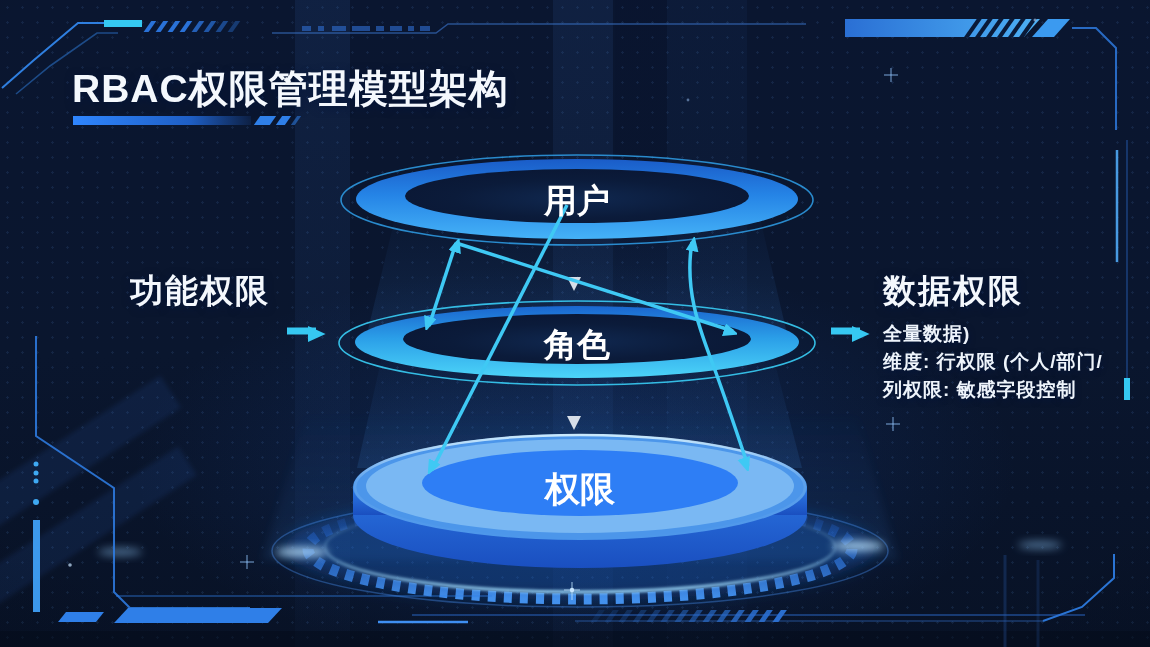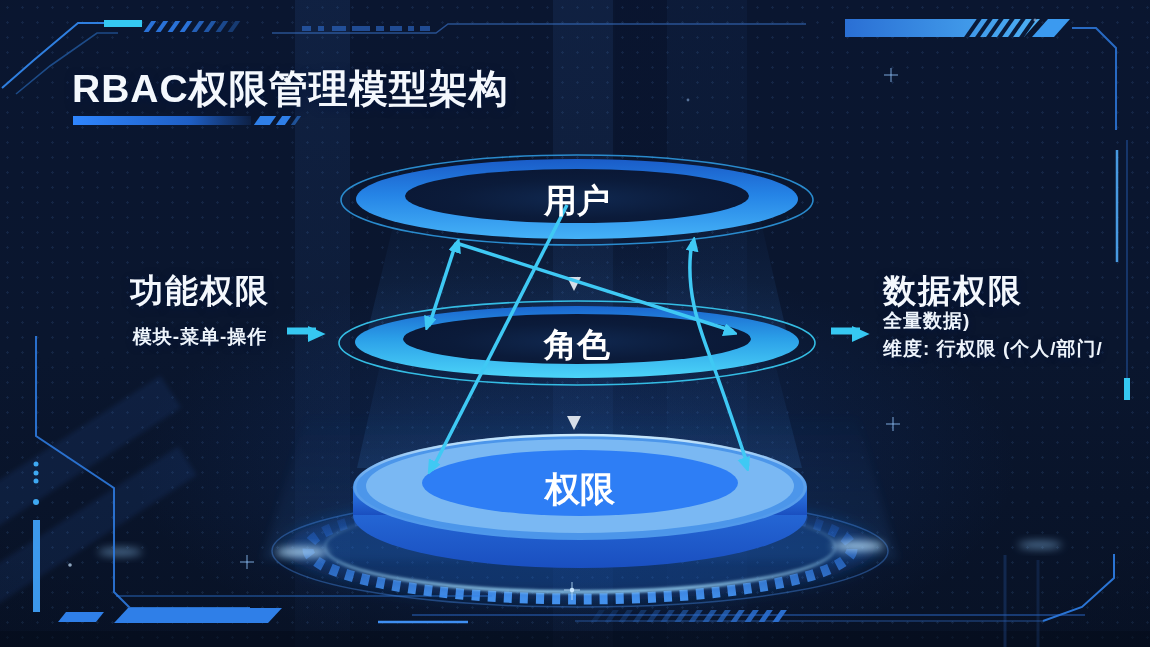--- a/index.html
+++ b/index.html
@@ -34,22 +34,22 @@
   .u3{left:184px;width:16px;background:#2f7fe8;transform:skewX(-35deg);}
   .u4{left:206px;width:9px;background:#2f7fe8;transform:skewX(-35deg);}
   .u5{left:221px;width:4px;background:rgba(47,127,232,.55);transform:skewX(-35deg);}
 
   .sidePanel{line-height:1;}
   .leftPanel{left:55px;top:274px;width:290px;text-align:center;}
   .rightPanel{left:883px;top:274px;width:260px;text-align:left;}
   .panelTitle{font-size:33px;font-weight:bold;letter-spacing:2px;text-shadow:0 2px 8px rgba(0,20,60,.85);}
   .panelLine{font-size:19px;font-weight:bold;letter-spacing:1px;line-height:28px;
     text-shadow:0 2px 6px rgba(0,20,60,.85);color:#eef4fb;}
-  .leftPanel .panelTitle{margin-bottom:16px;}
-  .rightPanel .panelTitle{}
+  .leftPanel .panelTitle{margin-bottom:6px;}
+  .rightPanel .panelTitle{margin-bottom:13px;}
 
   .nodeLabel{fill:#ffffff;font-family:"Liberation Sans",sans-serif;font-weight:bold;
     text-anchor:middle;}
 </style>
 </head>
 <body>
 
 <div class="stage">
 
   <div class="layer">
@@ -297,22 +297,22 @@
   <div class="underline">
     <div class="seg u1"></div>
       <div class="seg u2"></div>
       <div class="seg u3"></div>
     <div class="seg u4"></div>
       <div class="seg u5"></div>
   </div>
 
   <div class="txt sidePanel leftPanel">
     <div class="panelTitle">功能权限</div>
-    <div class="panelLine">模块-菜单-操作</div>
   </div>
 
   <div class="txt sidePanel rightPanel">
     <div class="panelTitle">数据权限</div>
     <div class="panelLine">全量数据)</div>
     <div class="panelLine">维度: 行权限 (个人/部门/</div>
+    <div class="panelLine">列权限: 敏感字段控制</div>
   </div>
 
 </div>
 
 </body></html>

